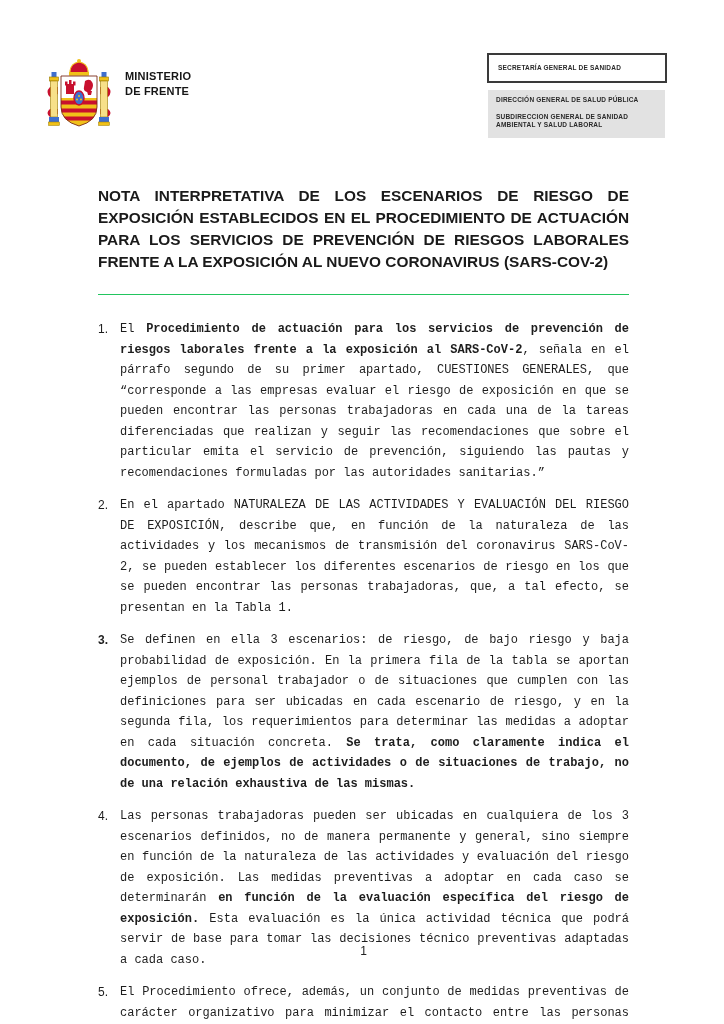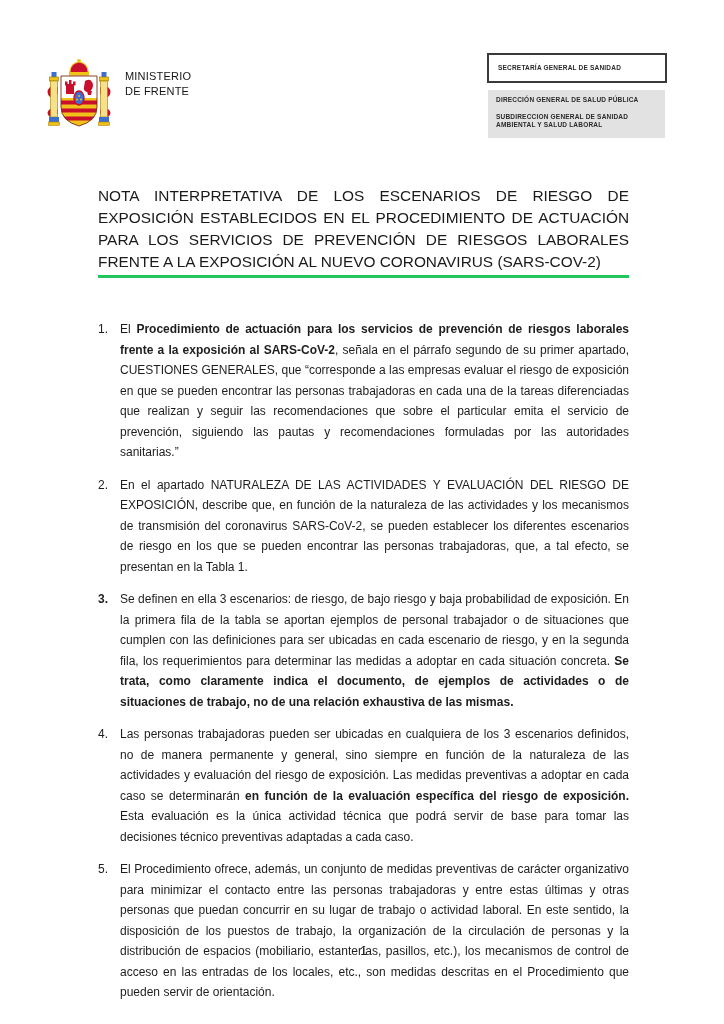--- a/index.html
+++ b/index.html
@@ -8,53 +8,53 @@
     width:724px;height:1024px;
     background:#ffffff;
     font-family:"Liberation Sans", sans-serif;
     color:#1c1c1c;
     overflow:hidden;
   }
   
   .logo{position:absolute;left:47px;top:57px;width:64px;height:80px;}
   .ministry{
     position:absolute;left:125px;top:69px;
-    font-size:11px;font-weight:normal;line-height:15px;
+    font-size:11px;font-weight:bold;line-height:15px;
     color:#161616;letter-spacing:.2px;
   }
   .hdr-box1{
     position:absolute;left:487px;top:53px;width:180px;height:30px;
     border:2px solid #3a3a3a;box-sizing:border-box;background:#fff;
     display:flex;align-items:center;padding-left:9px;
   }
   .hdr-box2{
     position:absolute;left:488px;top:90px;width:177px;height:48px;
     background:#e2e2e2;box-sizing:border-box;
     padding:6px 8px 4px 8px;
   }
   .hdr-small{
     font-size:6.5px;font-weight:bold;color:#2a2a2a;
     line-height:8px;letter-spacing:.2px;
   }
   .hdr-box2 .hdr-small + .hdr-small{margin-top:9px;}
   
   .title{
     position:absolute;left:98px;top:185px;width:531px;
-    font-size:15.4px;font-weight:normal;line-height:22px;
+    font-size:15.4px;font-weight:bold;line-height:22px;
     text-align:justify;color:#1a1a1a;
-    padding-bottom:2px;border-bottom:3px solid #22c55e;
+    padding-bottom:21px;border-bottom:1px solid #22c55e;
   }
   
   .list{
     position:absolute;left:98px;top:319px;width:531px;
     font-size:12px;line-height:20.5px;color:#1d1d1d;
   }
   .item{display:flex;margin-bottom:12px;}
   .item .num{width:22px;flex:0 0 22px;}
-  .item .body{flex:1;text-align:justify;}
+  .item .body{flex:1;text-align:justify;font-family:Liberation Mono, monospace;}
   .b{font-weight:bold;}
   
   .page-num{
     position:absolute;left:98px;top:944px;width:531px;
     text-align:center;font-size:12px;color:#222;
   }
 </style>
 </head>
 <body>
 

